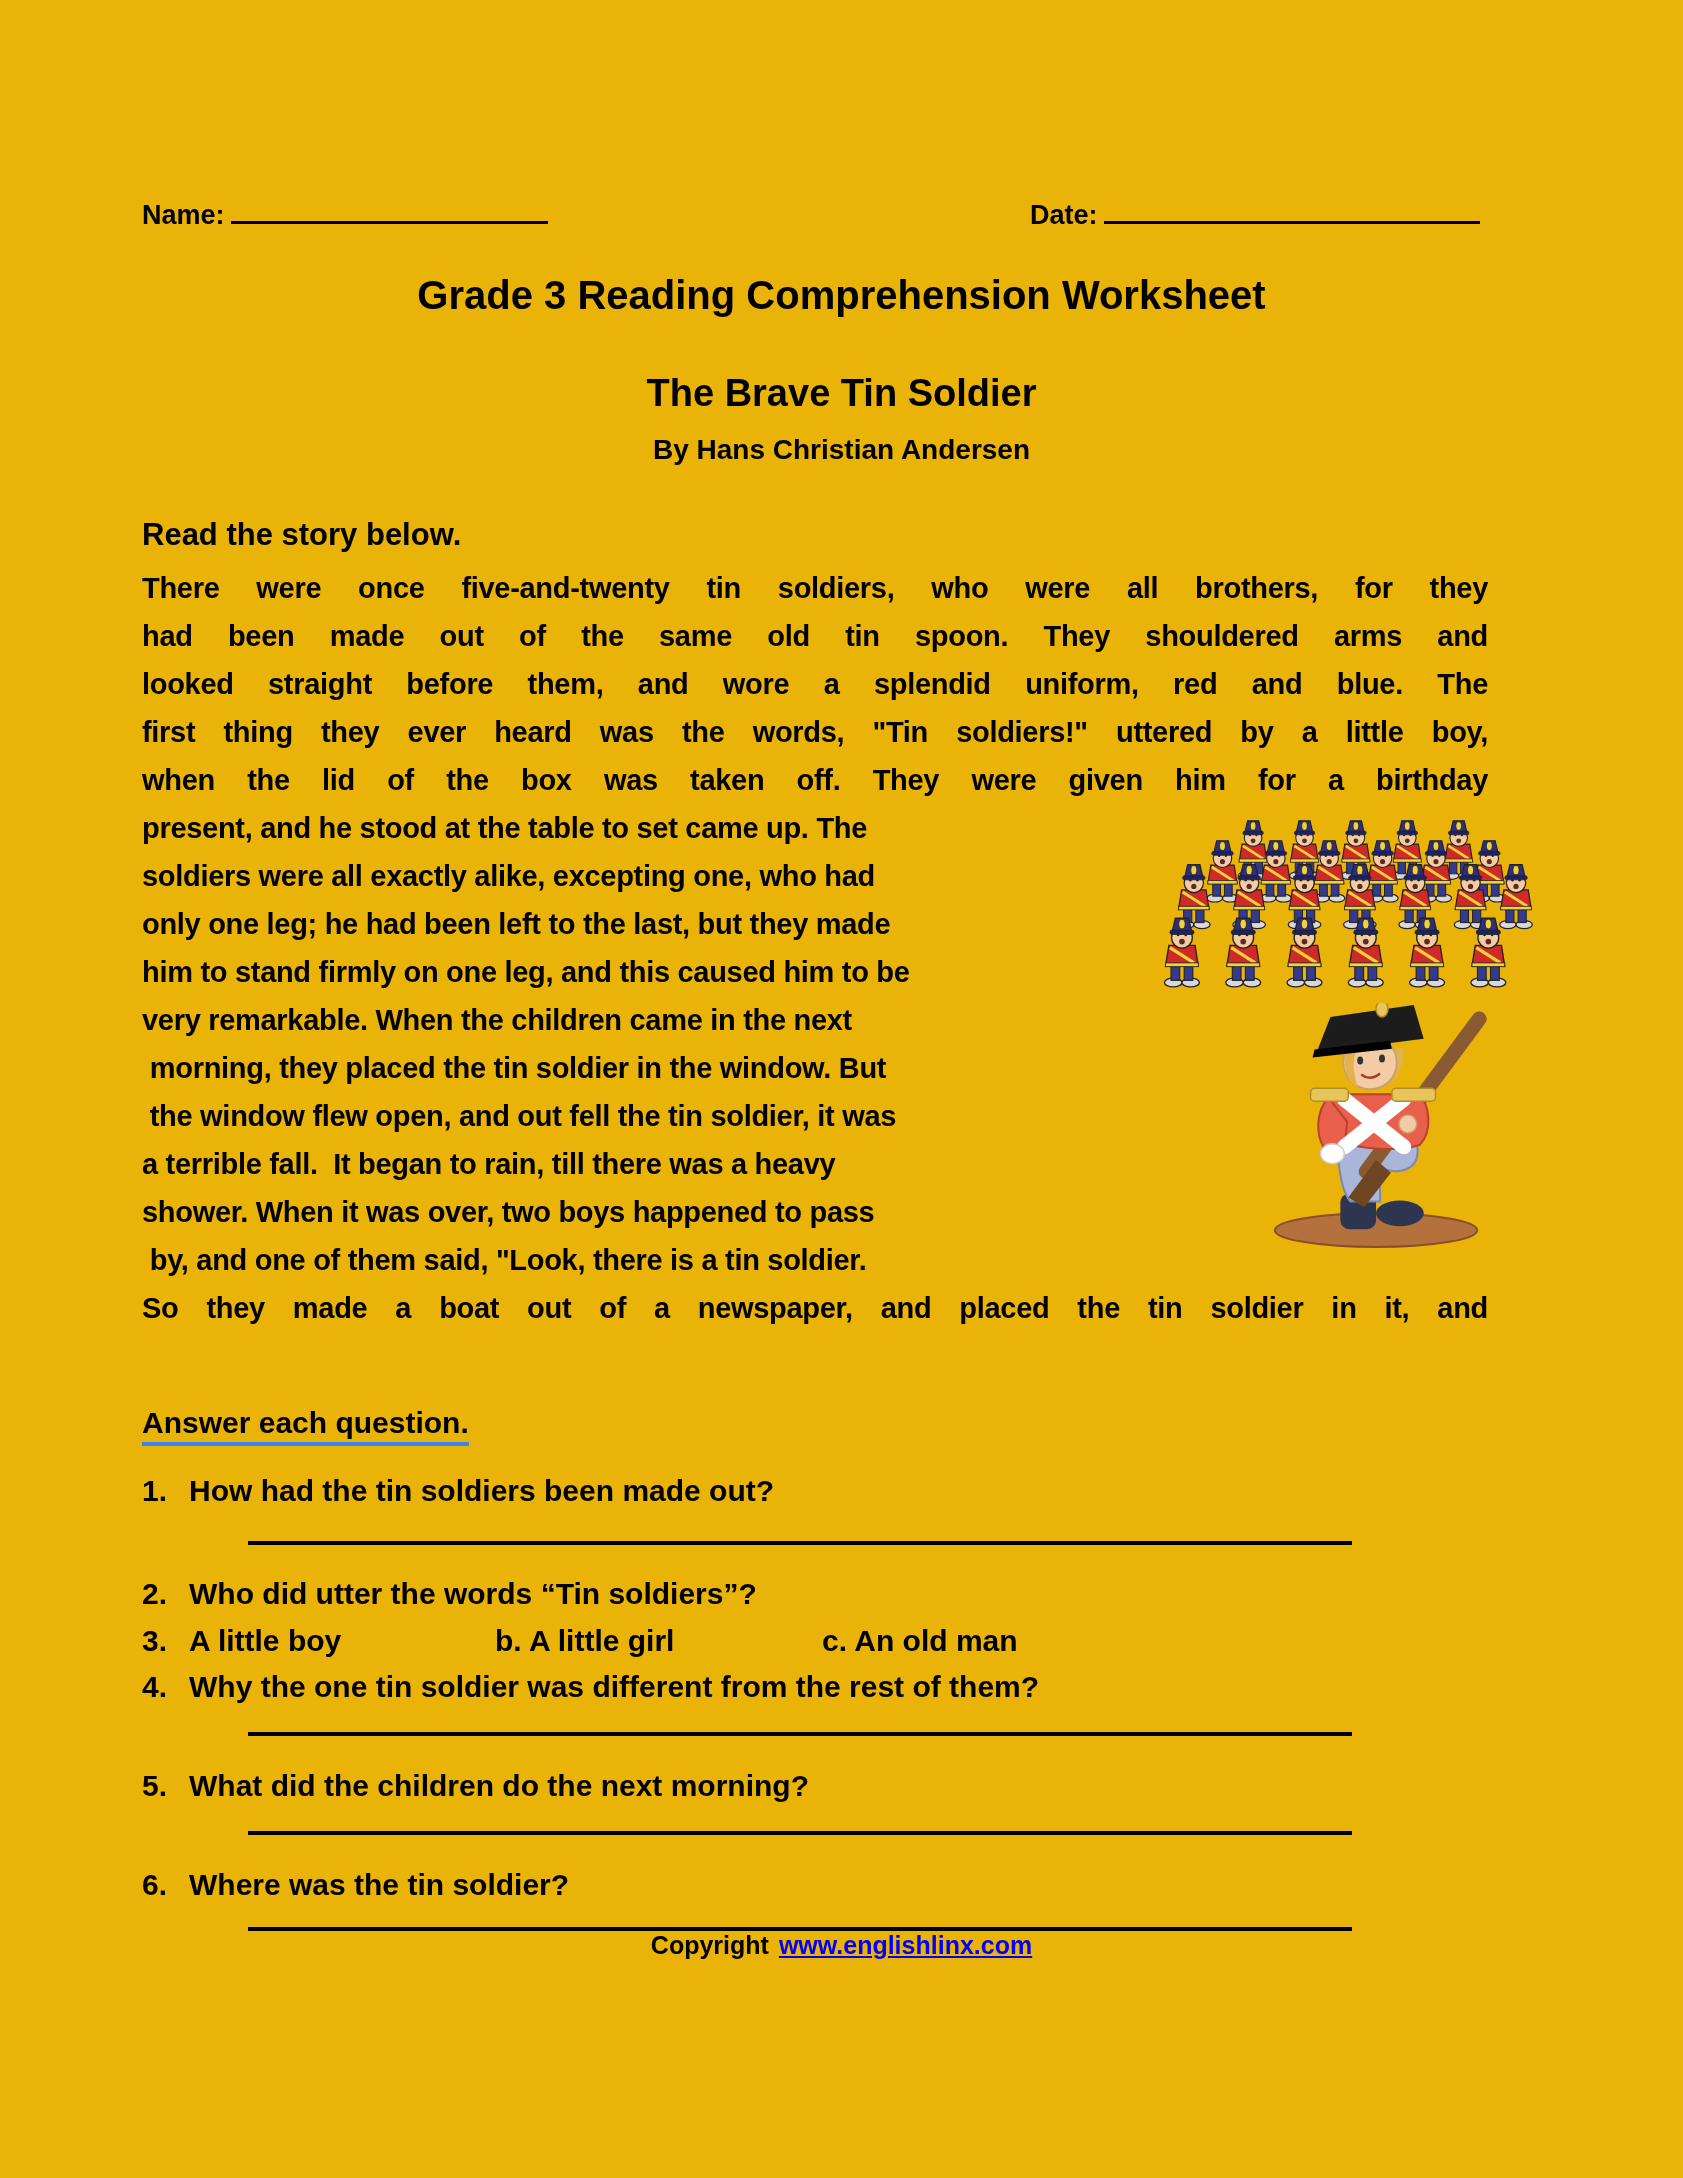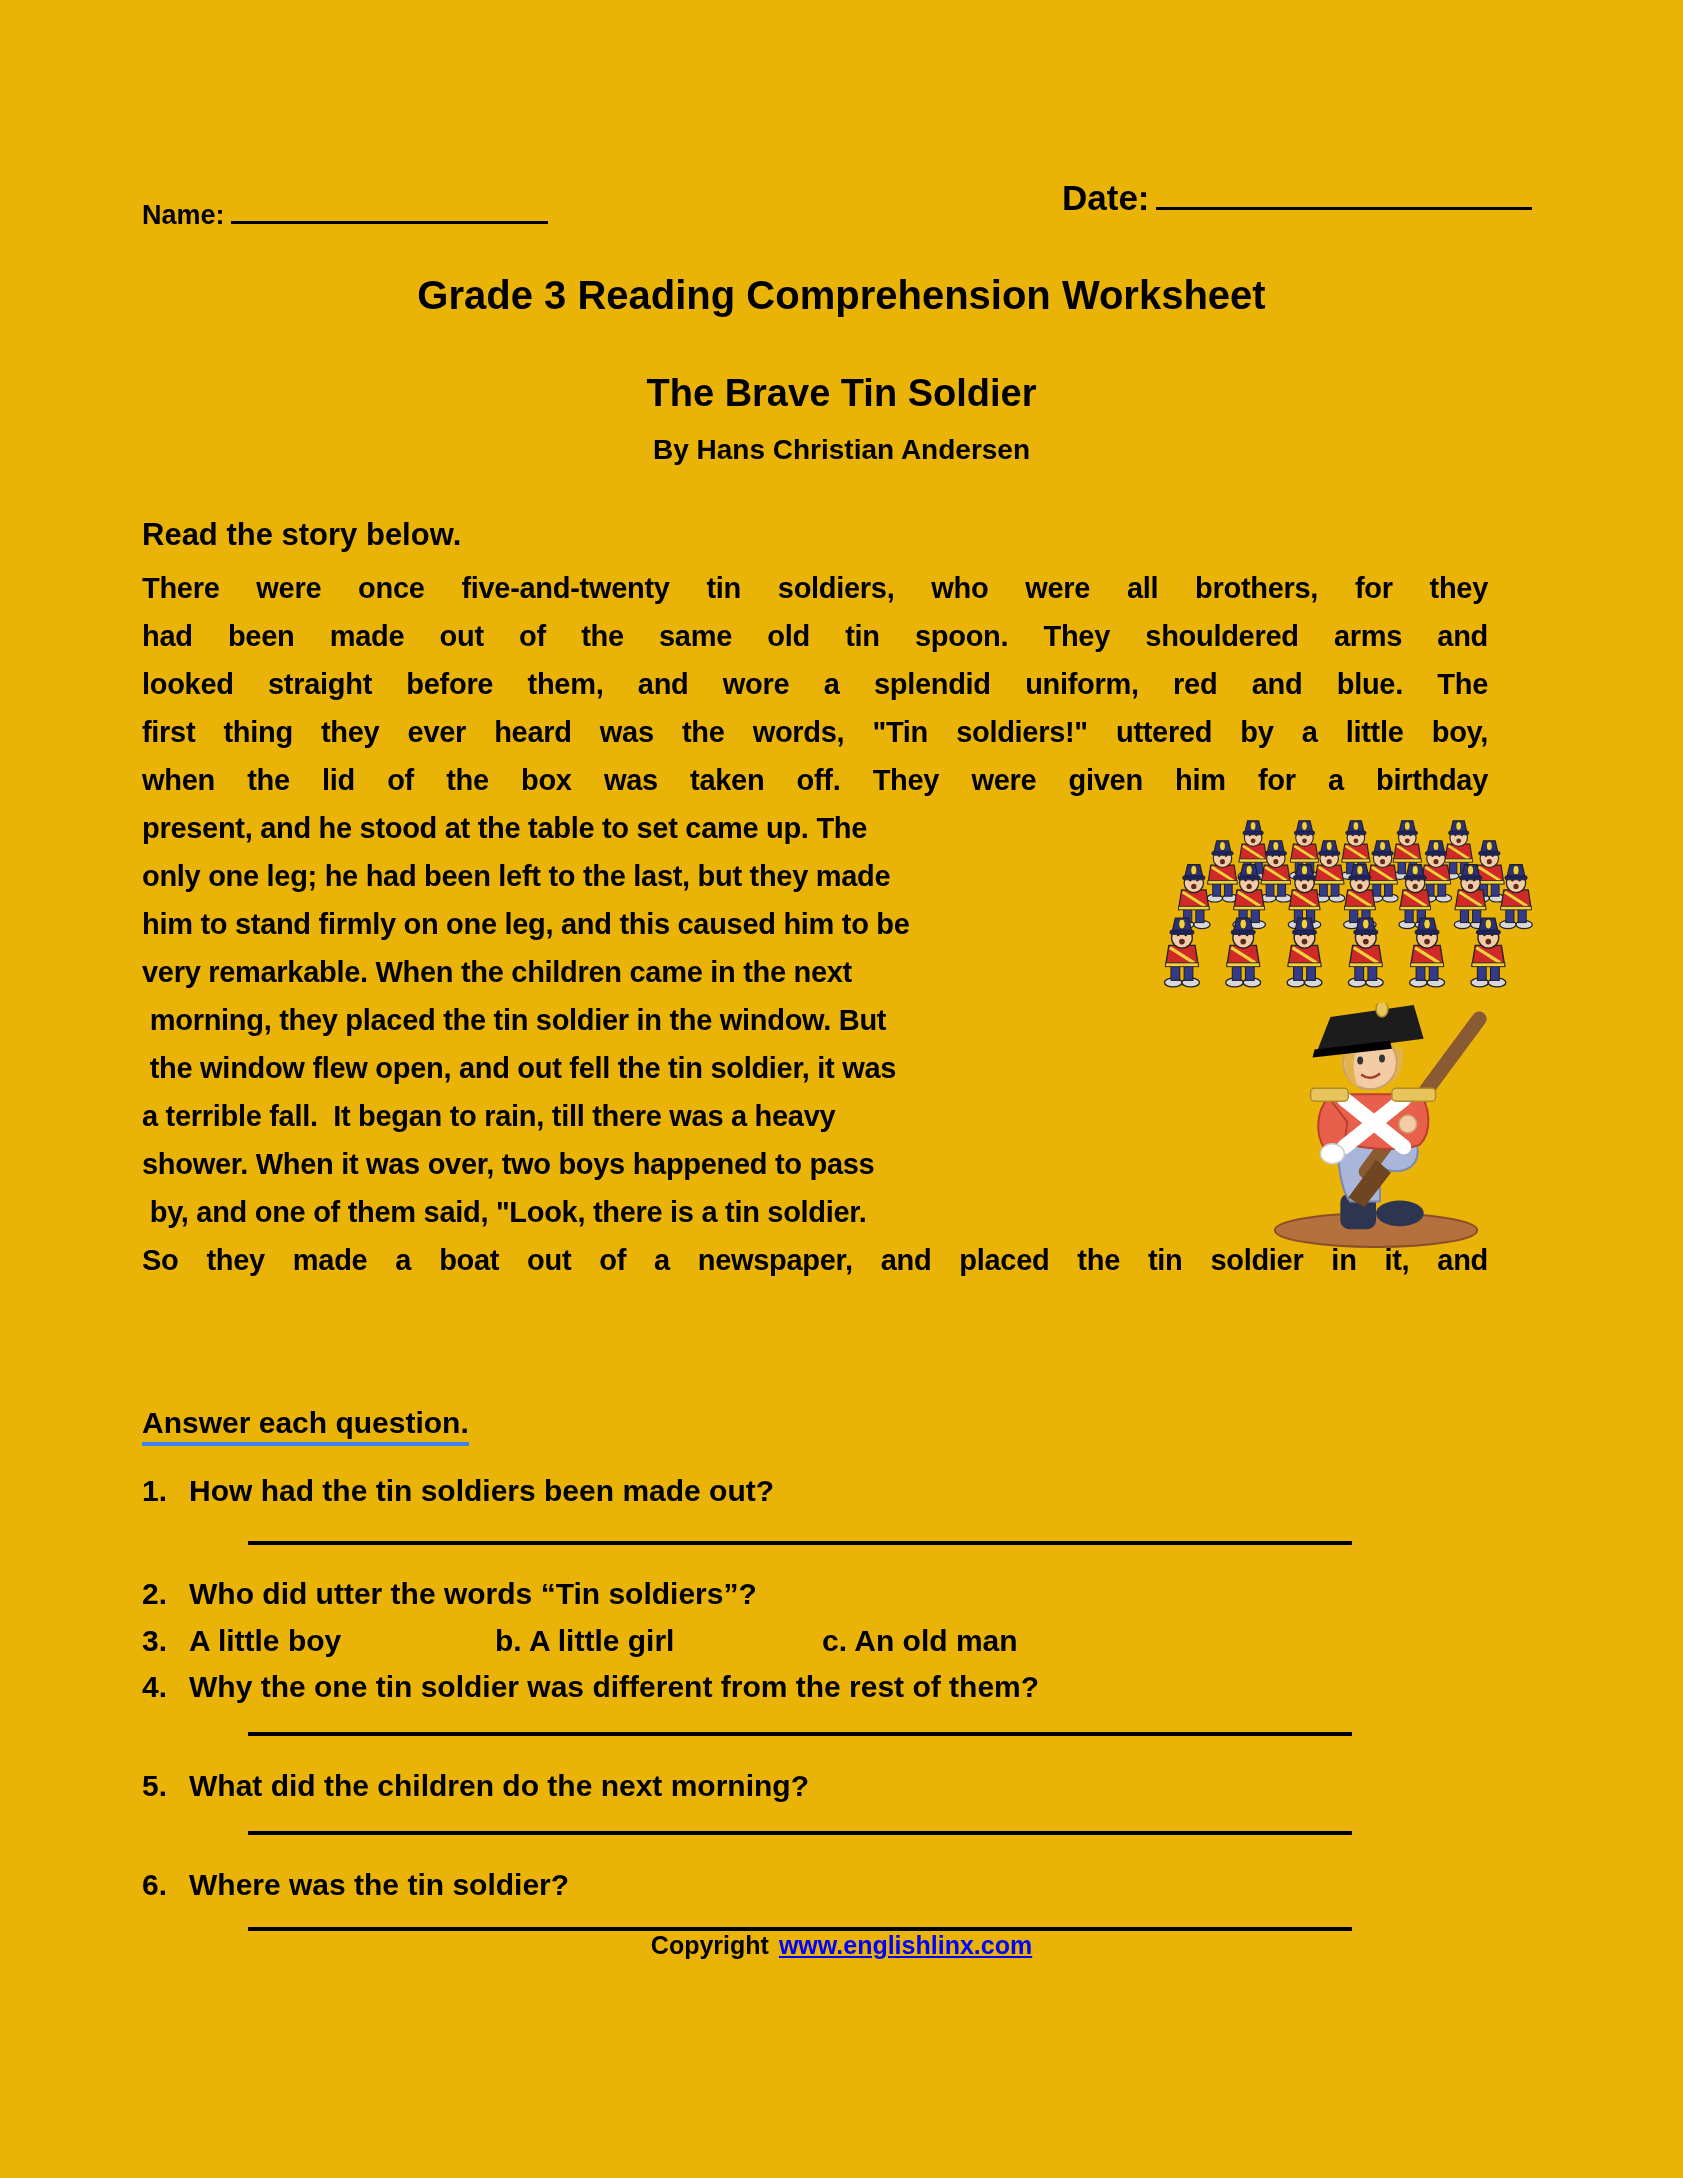--- a/index.html
+++ b/index.html
@@ -2,21 +2,21 @@
 <html><head>
 <meta charset="utf-8">
 <style>
   html,body{margin:0;padding:0;background:#ffffff;}
   .page{
     position:relative;width:1683px;height:2178px;background:#eab308;
     font-family:"Liberation Sans","DejaVu Sans",sans-serif;
     font-weight:700;color:#000;overflow:hidden;
   }
   .hdr-name{position:absolute;left:142px;top:194px;font-size:27px;}
-  .hdr-date{position:absolute;left:1030px;top:178px;font-size:35px;margin-left:32px;}
+  .hdr-date{position:absolute;left:1030px;top:194px;font-size:27px;}
   .writeline{display:inline-block;border-bottom:3px solid #000;height:27px;vertical-align:baseline;margin-left:6px;}
   .writeline.name{width:317px;}
   .writeline.date{width:376px;}
   .title{position:absolute;top:273px;left:0;width:100%;text-align:center;font-size:40px;}
   .story-title{position:absolute;top:372px;left:0;width:100%;text-align:center;font-size:38px;}
   .byline{position:absolute;top:434px;left:0;width:100%;text-align:center;font-size:28px;}
   .instruction{position:absolute;left:142px;top:517px;font-size:31px;}
   .story{position:absolute;left:142px;top:564px;width:1346px;}
   .sl{height:48px;line-height:48px;font-size:29px;letter-spacing:-0.3px;}
   .sl.j{text-align:justify;text-align-last:justify;}
@@ -55,20 +55,21 @@
   <div class="byline">By Hans Christian Andersen</div>
   <div class="instruction">Read the story below.</div>
 
   <div class="story">
     <div class="sl j">There were once five-and-twenty tin soldiers, who were all brothers, for they</div>
     <div class="sl j">had been made out of the same old tin spoon. They shouldered arms and</div>
     <div class="sl j">looked straight before them, and wore a splendid uniform, red and blue. The</div>
     <div class="sl j">first thing they ever heard was the words, "Tin soldiers!" uttered by a little boy,</div>
     <div class="sl j">when the lid of the box was taken off. They were given him for a birthday</div>
     <div class="sl n">present, and he stood at the table to set came up. The</div>
+    <div class="sl n">soldiers were all exactly alike, excepting one, who had</div>
     <div class="sl n">only one leg; he had been left to the last, but they made</div>
     <div class="sl n">him to stand firmly on one leg, and this caused him to be</div>
     <div class="sl n">very remarkable. When the children came in the next</div>
     <div class="sl n"> morning, they placed the tin soldier in the window. But</div>
     <div class="sl n"> the window flew open, and out fell the tin soldier, it was</div>
     <div class="sl n">a terrible fall.  It began to rain, till there was a heavy</div>
     <div class="sl n">shower. When it was over, two boys happened to pass</div>
     <div class="sl n"> by, and one of them said, "Look, there is a tin soldier.</div>
     <div class="sl j">So they made a boat out of a newspaper, and placed the tin soldier in it, and</div>
 

